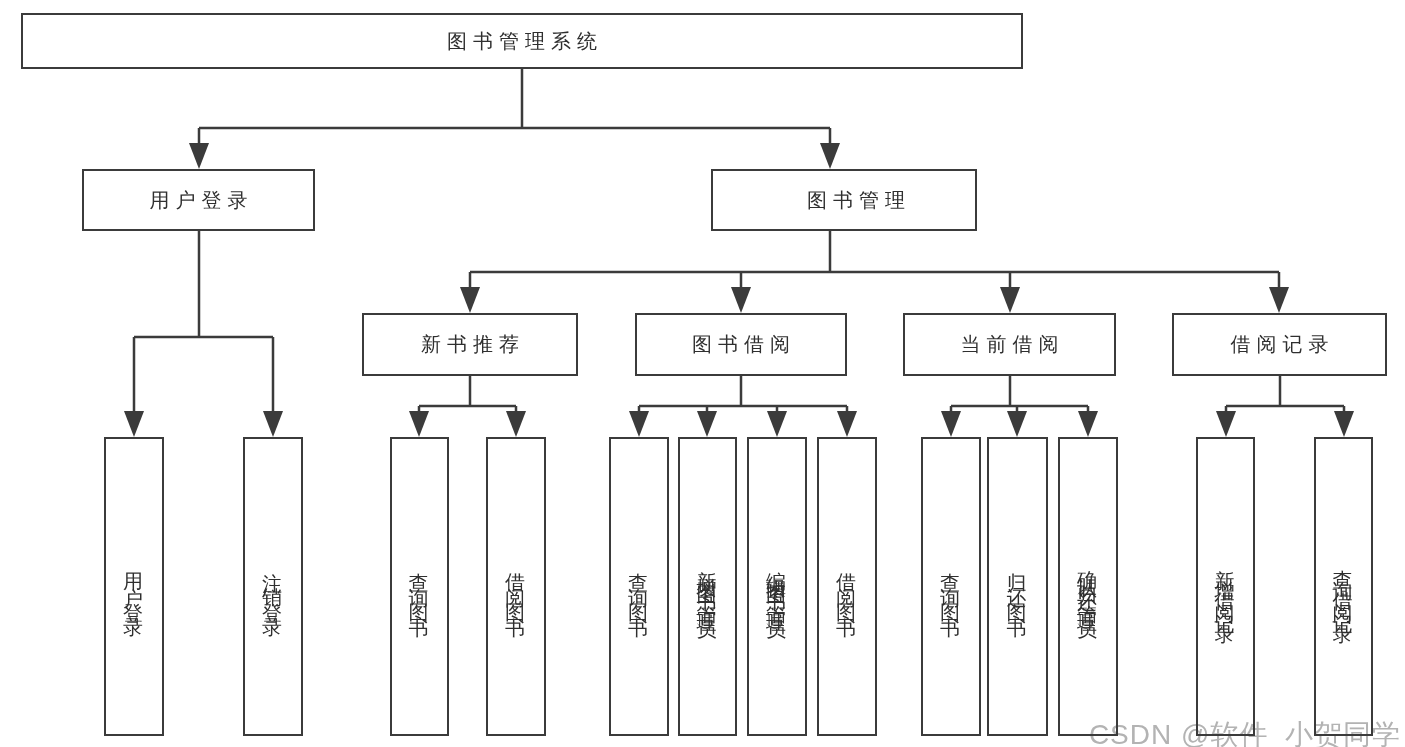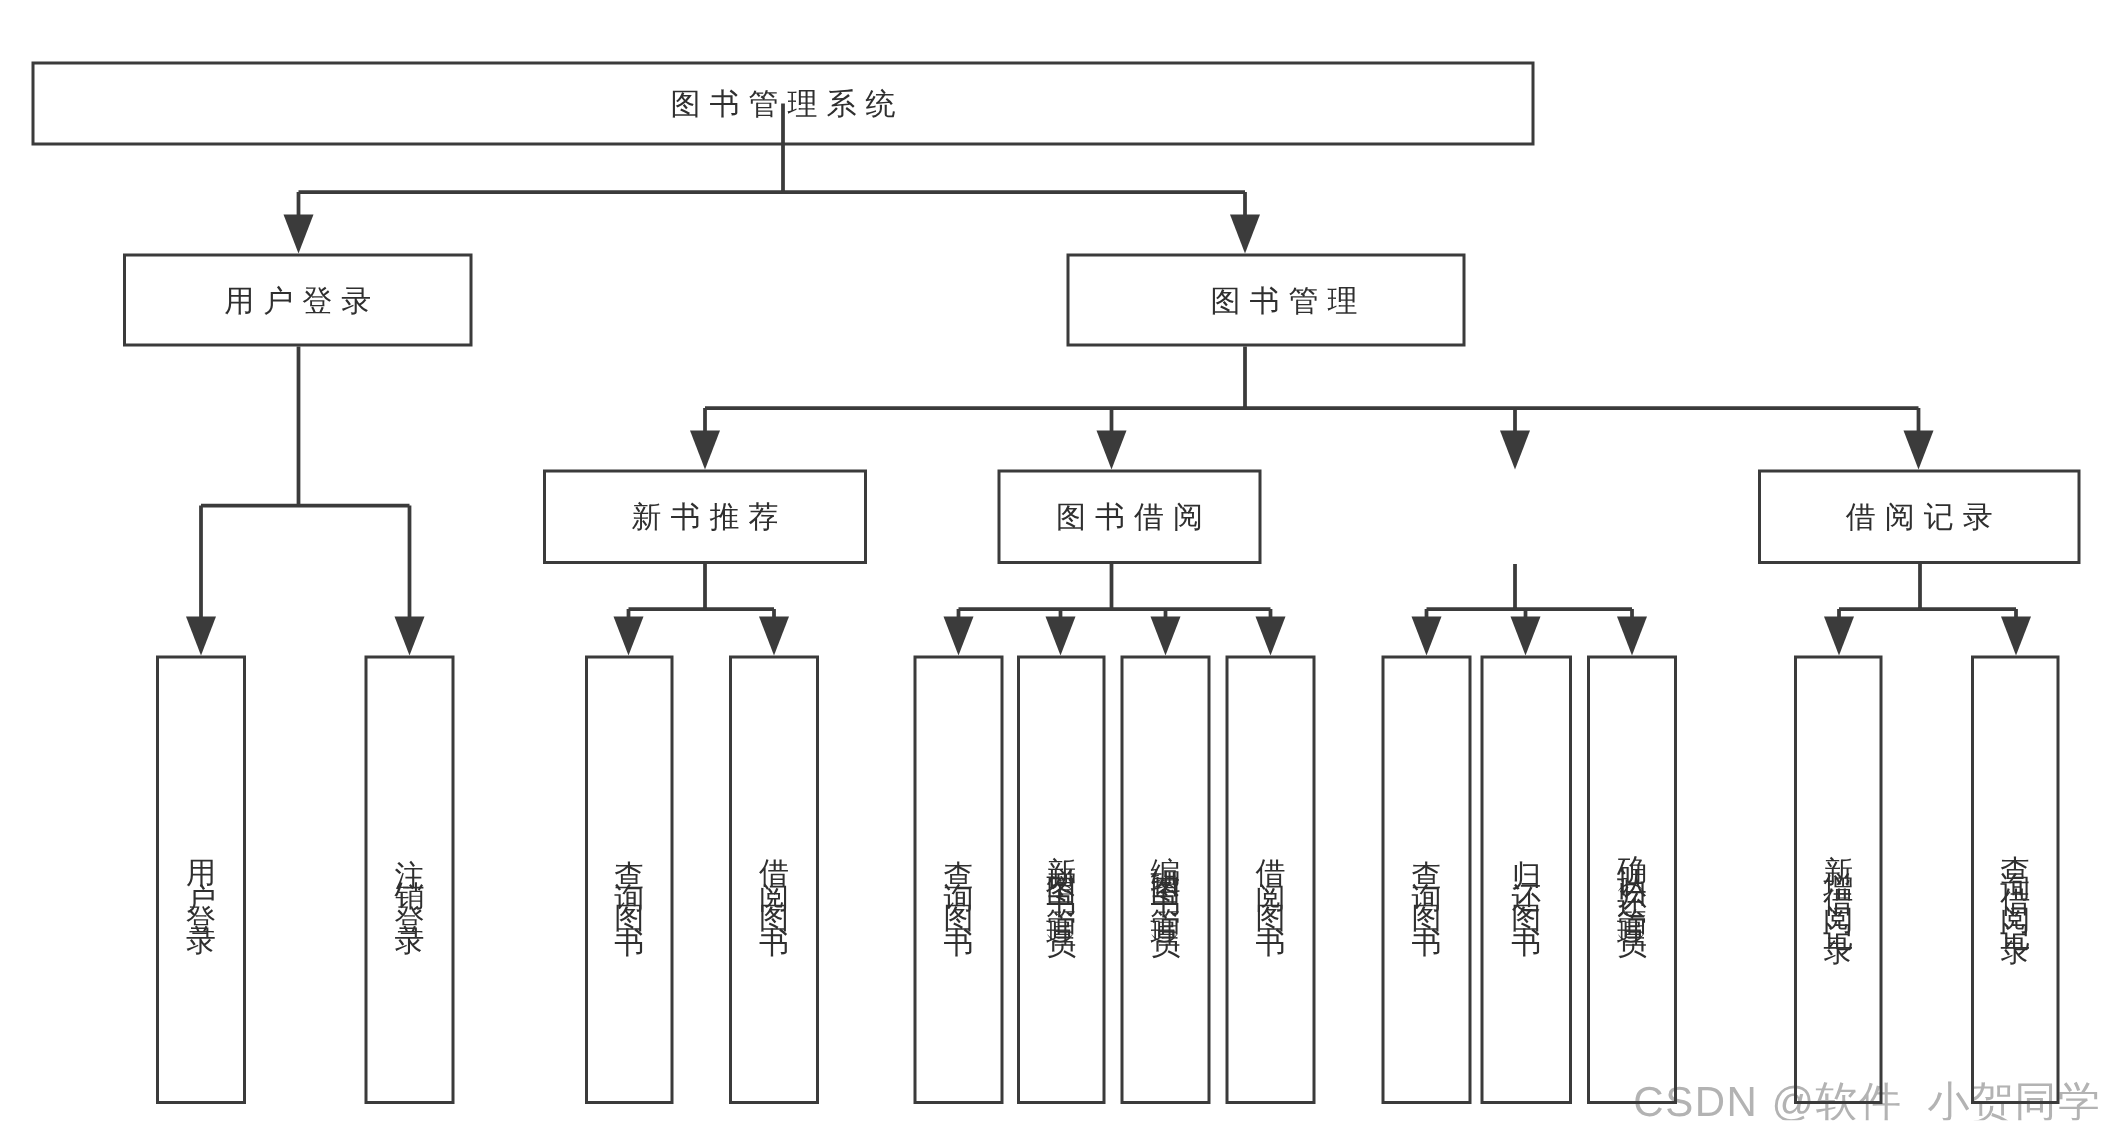--- a/index.html
+++ b/index.html
@@ -43,27 +43,27 @@
     white-space: nowrap;
     color: #2f2f2f;
   }
   .leaf .vlabel {
     writing-mode: vertical-rl;
     font-size: 20px;
     white-space: nowrap;
     color: #2f2f2f;
   }
   
-  .b-root   { left: 21px;   top: 13px;  width: 1002px; height: 56px; margin-top: 28px; }
+  .b-root   { left: 21px;   top: 13px;  width: 1002px; height: 56px; }
   
   .b-login  { left: 82px;   top: 169px; width: 233px;  height: 62px; }
   .b-mgmt   { left: 711px;  top: 169px; width: 266px;  height: 62px; padding-left: 24px; }
   
   .b-new    { left: 362px;  top: 313px; width: 216px;  height: 63px; justify-content: center; }
-  .b-bor    { left: 665px;  top: 313px; width: 176px;  height: 63px; }
+  .b-bor    { left: 635px;  top: 313px; width: 212px;  height: 63px; }
   .b-cur    { left: 903px;  top: 313px; width: 213px;  height: 63px; }
   .b-rec    { left: 1172px; top: 313px; width: 215px;  height: 63px; }
   
   .leaf     { top: 437px; height: 299px; }
   .l1  { left: 104px;  width: 60px; }
   .l2  { left: 243px;  width: 60px; }
   .l3  { left: 390px;  width: 59px; }
   .l4  { left: 486px;  width: 60px; }
   .l5  { left: 609px;  width: 60px; }
   .l6  { left: 678px;  width: 59px; }
@@ -141,20 +141,23 @@
   <div class="box b-mgmt">
     <span class="hlabel">图书管理</span>
   </div>
 
   <div class="box b-new">
     <span class="hlabel">新书推荐</span>
   </div>
   <div class="box b-bor">
     <span class="hlabel">图书借阅</span>
   </div>
+  <div class="box b-cur">
+    <span class="hlabel">当前借阅</span>
+  </div>
   <div class="box b-rec">
     <span class="hlabel">借阅记录</span>
   </div>
 
   <div class="box leaf l1">
     <span class="vlabel" style="letter-spacing: 15px;">用户登录</span>
   </div>
   <div class="box leaf l2">
     <span class="vlabel" style="letter-spacing: 15px;">注销登录</span>
   </div>

